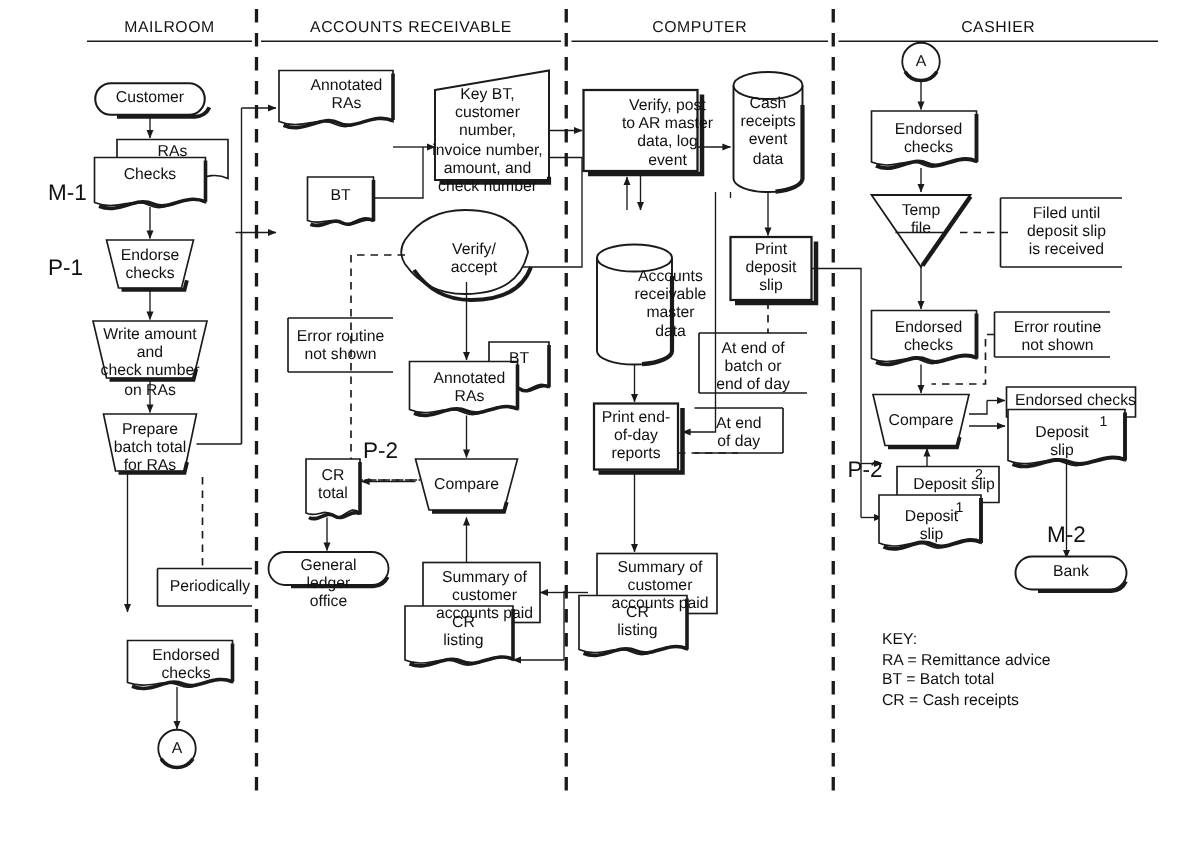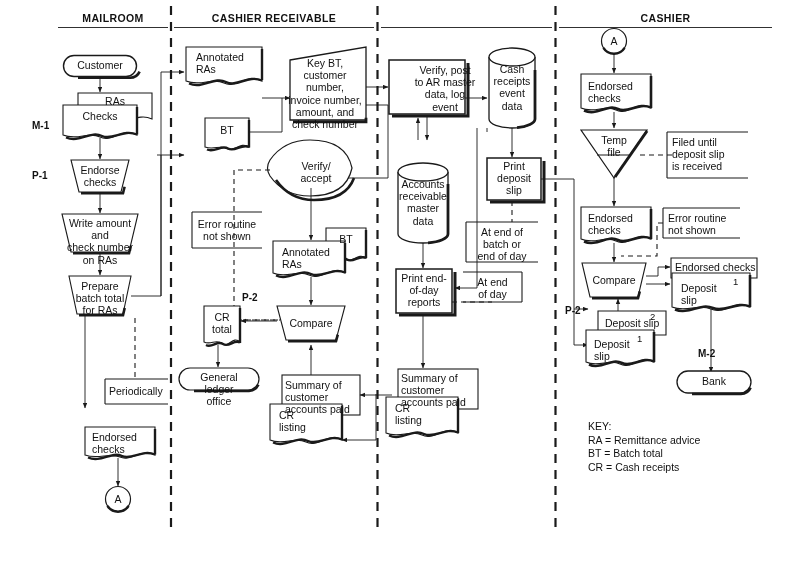--- a/index.html
+++ b/index.html
@@ -22,37 +22,36 @@
     left: 0; top: 0;
     width: 800px; height: 566px;
   }
   .col-title {
     position: absolute;
     font-size: 10.5px;
     letter-spacing: 0.4px;
     color: #111;
     text-align: center;
     white-space: nowrap;
-    font-weight: bold;
   }
   .node-label {
     position: absolute;
     font-size: 10.5px;
     line-height: 12.2px;
     color: #111;
     text-align: center;
     white-space: pre-line;
     pointer-events: none;
   }
-  .node-label.left { text-align: left; }
+  .node-label.left { text-align: center; }
   .node-label.right { text-align: center; }
   .tag {
     position: absolute;
-    font-size: 10px;
-    font-weight: bold;
+    font-size: 15px;
+    font-weight: normal;
     color: #111;
     white-space: nowrap;
   }
   .copyno {
     position: absolute;
     font-size: 9.5px;
     color: #111;
   }
   .keybox {
     position: absolute;
@@ -400,21 +399,22 @@
 
       <g>
         <path d="M688,371 h52 a11,11 0 0 1 0,22 h-52 a11,11 0 0 1 0,-22 z" fill="#fff" stroke-width="1.3"></path>
         <path d="M692,394 h49 a11,11 0 0 0 9.6,-6.4" stroke-width="2.6" fill="none"></path>
       </g>
 
     </g>
   </svg>
 
   <div class="col-title" style="left:58px; top:12px; width:110px;">MAILROOM</div>
-  <div class="col-title" style="left:174px; top:12px; width:200px;">CASHIER RECEIVABLE</div>
+  <div class="col-title" style="left:174px; top:12px; width:200px;">ACCOUNTS RECEIVABLE</div>
+  <div class="col-title" style="left:381px; top:12px; width:171px;">COMPUTER</div>
   <div class="col-title" style="left:559px; top:12px; width:213px;">CASHIER</div>
 
   <div class="node-label" style="left:70px; top:59px; width:60px;">Customer</div>
   <div class="node-label" style="left:85px; top:95px; width:60px;">RAs</div>
   <div class="node-label" style="left:70px; top:110px; width:60px;">Checks</div>
   <div class="node-label" style="left:70px; top:164px; width:60px;">Endorse
 checks</div>
   <div class="node-label" style="left:62px; top:217px; width:76px;text-align:center;">Write amount and
 check number
 on RAs</div>
@@ -458,21 +458,21 @@
   <div class="tag" style="left:242px; top:292px;">P-2</div>
 
   <div class="node-label" style="left:407px; top:64px; width:76px;">Verify, post
 to AR master
 data, log
 event</div>
   <div class="node-label" style="left:487px; top:63px; width:50px;">Cash
 receipts
 event
 data</div>
-  <div class="node-label" style="left:396px; top:178px; width:54px;">Accounts
+  <div class="node-label" style="left:420px; top:178px; width:54px;">Accounts
 receivable
 master
 data</div>
   <div class="node-label" style="left:487px; top:160px; width:54px;">Print
 deposit
 slip</div>
   <div class="node-label" style="left:466px; top:226px; width:72px;">At end of
 batch or
 end of day</div>
   <div class="node-label" style="left:396px; top:272px; width:56px;">Print end-

